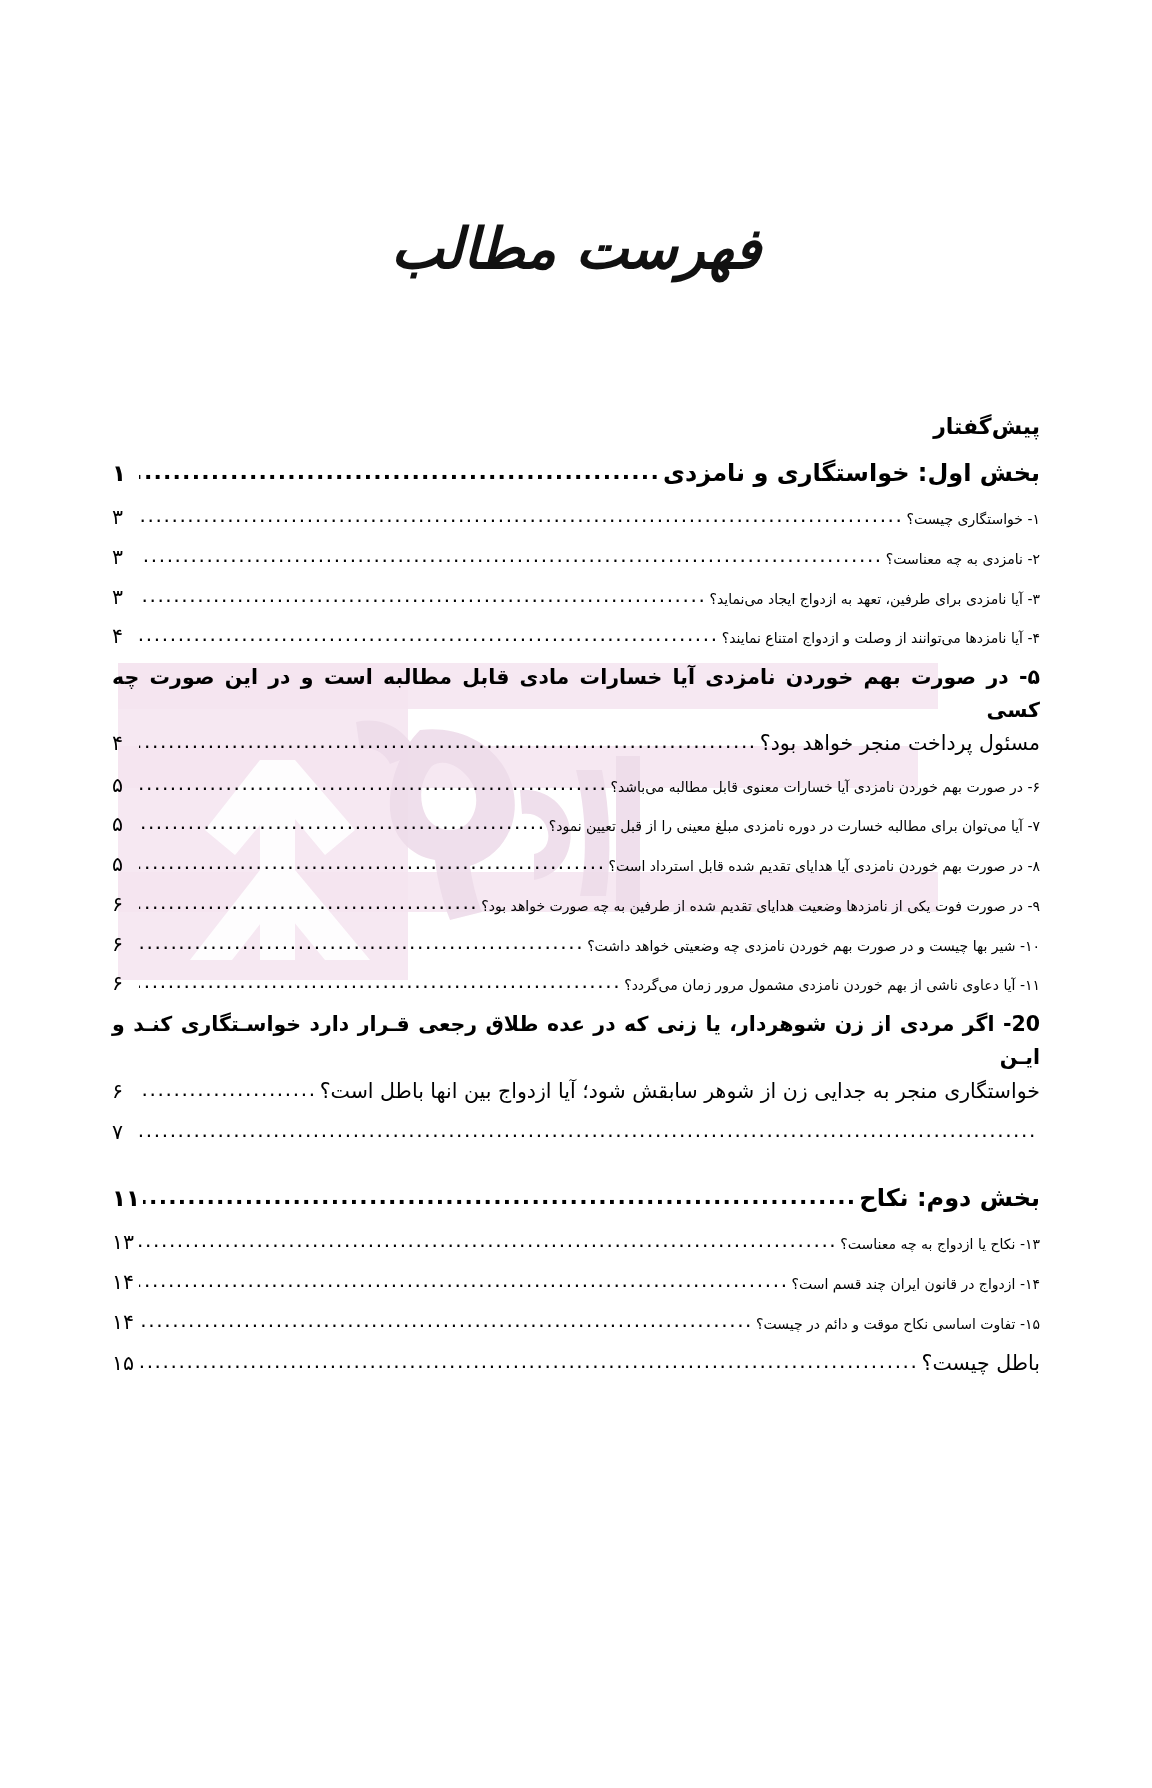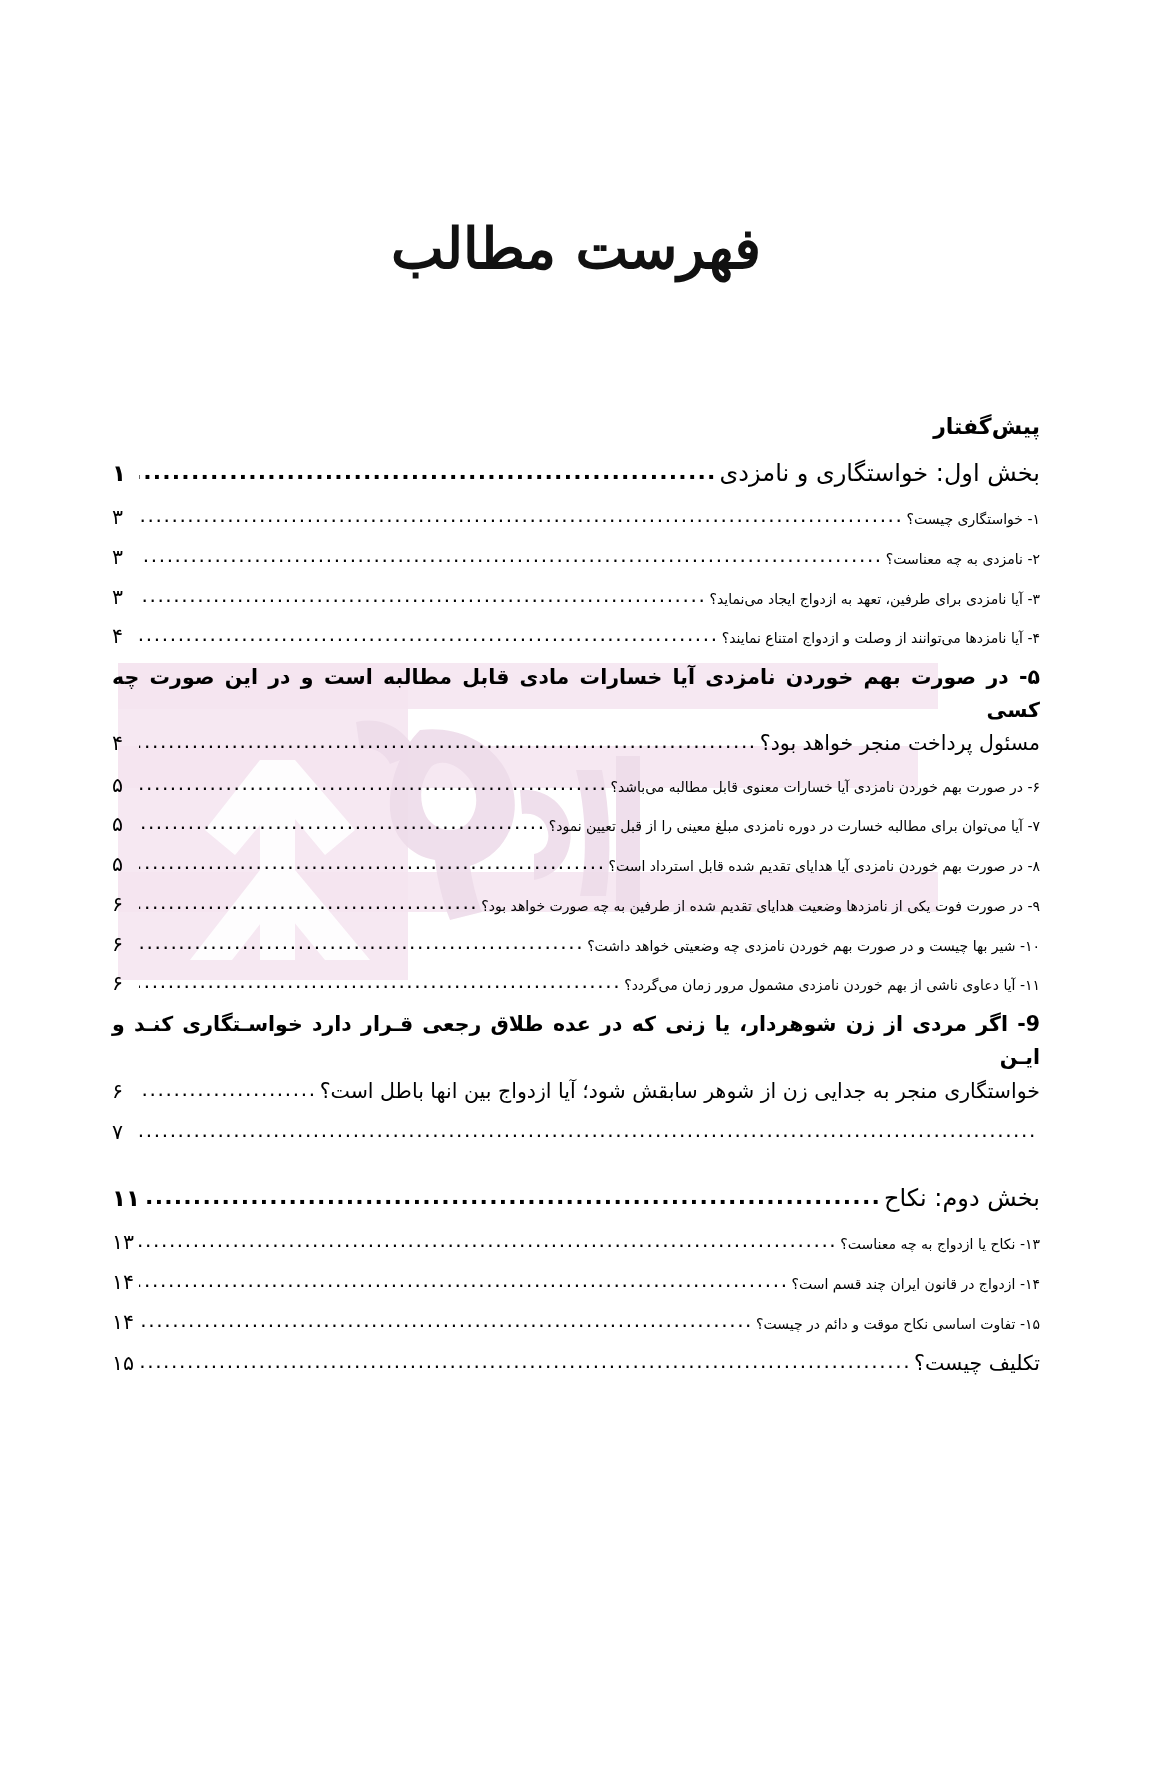--- a/index.html
+++ b/index.html
@@ -58,20 +58,21 @@
     top: 215px;
     left: 0;
     width: 100%;
     text-align: center;
     font-family: "DejaVu Serif", "Liberation Serif", serif;
     font-size: 56px;
     font-weight: 700;
     color: #111111;
     letter-spacing: 0px;
     z-index: 3;
+    font-style: italic;
   }
 
   
   .toc {
     position: absolute;
     top: 378px;
     right: 112px;
     left: 112px;
     z-index: 3;
     margin-top: 32px;
@@ -114,21 +115,21 @@
     direction: rtl;
   }
 
   
   .toc-row.section {
     font-weight: 700;
     font-size: 24px;
     margin-bottom: 11px;
     margin-top: 6px;
   }
-  .toc-row.section .label { font-size: 24px; font-weight: 400; text-align: center; }
+  .toc-row.section .label { font-size: 24px; font-weight: 700; text-align: center; }
   .toc-row.section .pageno { font-size: 23px; font-weight: 700; }
   .toc-row.section .leader { font-size: 22px; letter-spacing: 1.2px; }
 
   
   .toc-row.plain { font-weight: 700; font-size: 22px; margin-bottom: 12px; }
   .toc-row.plain .label { font-weight: 700; font-size: 22px; }
 
   
   .toc-wrap {
     position: relative;
@@ -276,21 +277,21 @@
       <span class="pageno">۶</span>
     </div>
 
     <div class="toc-row">
       <span class="label">١١- آیا دعاوی ناشی از بهم خوردن نامزدی مشمول مرور زمان می‌گردد؟</span>
       <span class="leader">........................................................................................................................................................</span>
       <span class="pageno">۶</span>
     </div>
 
     <div class="toc-wrap">
-      <span class="line1">9- اگر مردی از زن شوهردار، یا زنی که در عده طلاق رجعی قـرار دارد خواسـتگاری کنـد و ایـن</span>
+      <span class="line1">20- اگر مردی از زن شوهردار، یا زنی که در عده طلاق رجعی قـرار دارد خواسـتگاری کنـد و ایـن</span>
       <span class="line2">
         <span class="label">خواستگاری منجر به جدایی زن از شوهر سابقش شود؛ آیا ازدواج بین انها باطل است؟</span>
         <span class="leader">........................................................................................................................................................</span>
         <span class="pageno">۶</span>
       </span>
     </div>
 
     <div class="toc-row">
       <span class="leader">........................................................................................................................................................</span>
       <span class="pageno">٧</span>
@@ -317,20 +318,20 @@
     </div>
 
     <div class="toc-row">
       <span class="label">١۵- تفاوت اساسی نکاح موقت و دائم در چیست؟</span>
       <span class="leader">........................................................................................................................................................</span>
       <span class="pageno">١۴</span>
     </div>
 
     <div class="toc-wrap">
       <span class="line2">
-        <span class="label">تکلیف چیست؟</span>
+        <span class="label">باطل چیست؟</span>
         <span class="leader">........................................................................................................................................................</span>
         <span class="pageno">١۵</span>
       </span>
     </div>
 
   </div>
 </div>
 
 </body></html>

